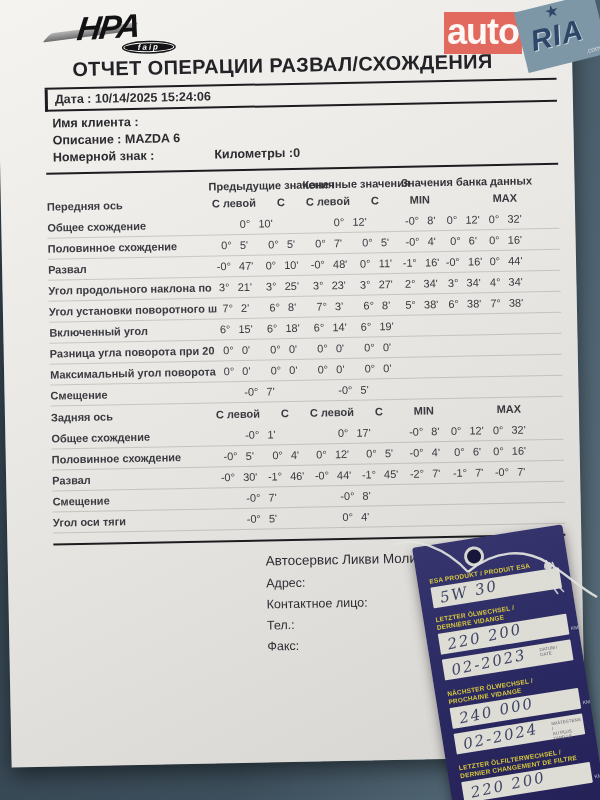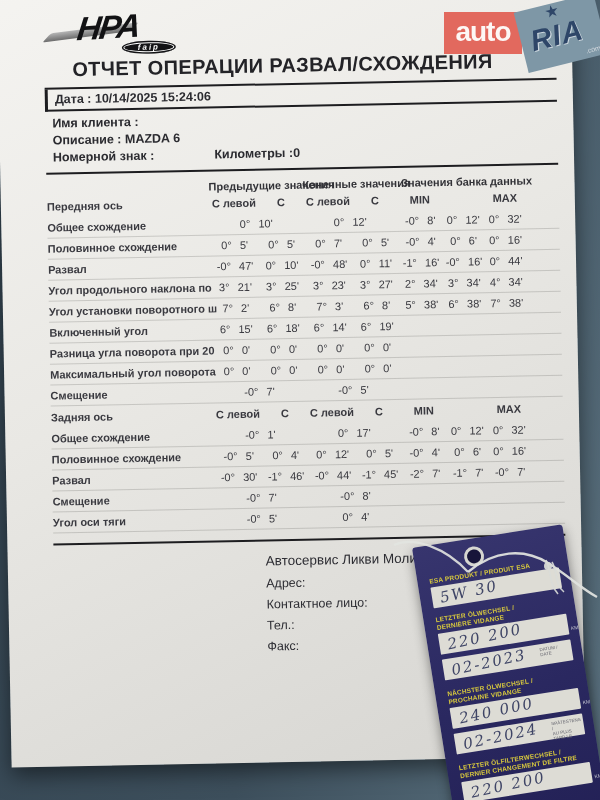--- a/index.html
+++ b/index.html
@@ -54,21 +54,21 @@
   .max-head{margin-left:40px;}
   .t-span{flex:none;width:94px;text-align:center;word-spacing:5px;}
 
   .foot-rule{border:none;border-top:2.5px solid #1d1d20;margin:10px 0 0 0;}
   .footer{margin-top:8px;font-size:12.5px;color:#2d2d33;}
   .service{margin-left:212px;font-size:13.5px;line-height:24px;}
   .f-line{margin-left:212px;line-height:21px;}
 
   
   .wm-auto{position:absolute;left:444px;top:12px;width:78px;height:42px;z-index:6;
-    background:#e2695e;color:#fdf7f5;font-size:28px;font-weight:700;text-align:center;
+    background:#e2695e;color:#fdf7f5;font-size:36px;font-weight:700;text-align:center;
     line-height:40px;letter-spacing:-1px;}
   .wm-ria{position:absolute;left:520px;top:2px;width:82px;height:62px;z-index:6;
     background:#7e97a6;transform:rotate(-14deg);color:#2e4668;}
   .ria-text{position:absolute;left:10px;top:16px;font-size:29px;font-weight:800;
     font-style:italic;letter-spacing:1px;text-shadow:1px 1px 0 #cfd9e0;}
   .ria-star{position:absolute;left:30px;top:-2px;font-size:16px;color:#2e4668;}
   .ria-com{position:absolute;right:6px;bottom:4px;font-size:7px;color:#d8dde2;}
 
   
   .tag{position:absolute;left:412px;top:548px;width:152px;height:290px;z-index:3;

